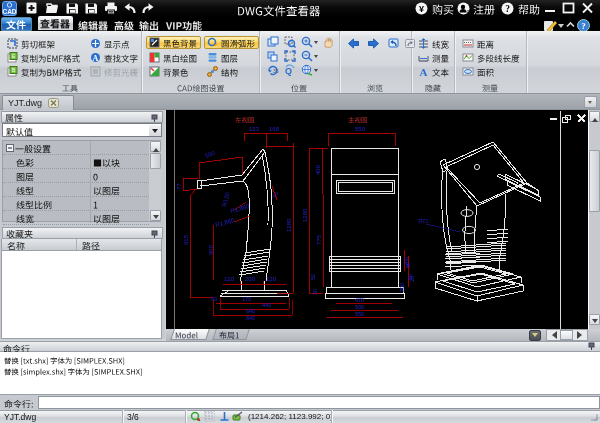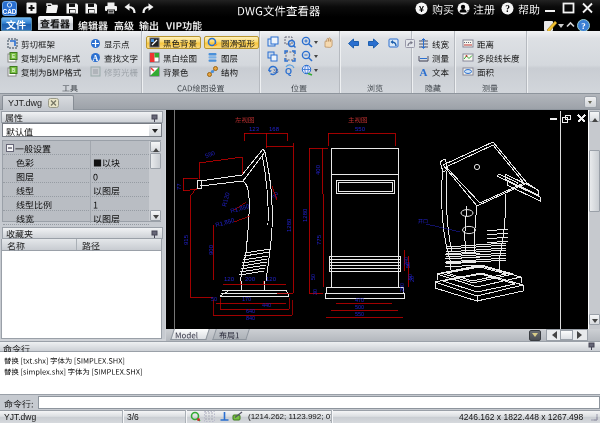--- a/index.html
+++ b/index.html
@@ -911,16 +911,15 @@
       </svg>
     </div>
     <div class="abs" style="left:232px;top:411px">
       <svg style="" width="12" height="11" viewBox="0 0 12 11">
         <rect x="1" y="4" width="7" height="5" rx="1" fill="#7ac143" stroke="#3e7a1e"></rect>
         <path d="M3 6.5 10 1" stroke="#556" stroke-width="1.2"></path>
       </svg>
     </div>
     <span class="abs" style="left:248px;top:412px;font-size:8px;color:#111;font-family:'Liberation Sans'">(1214.262; 1123.992; 0)</span>
     <div class="sep" style="left:331px;top:410px"></div>
-    <span class="abs" style="left:459px;top:412px;font-size:8.5px;color:#111;white-space:nowrap;font-family:'Liberation Sans'">4246.162 x 1822.448 x 1267.498</span>
     <svg style="position:absolute;left:589px;top:412px;" width="10" height="10" viewBox="0 0 10 10">
       <path d="M8 2v6H2M8 5v3H5" stroke="#99a" fill="none"></path>
     </svg>
   </div>
 </body></html>

